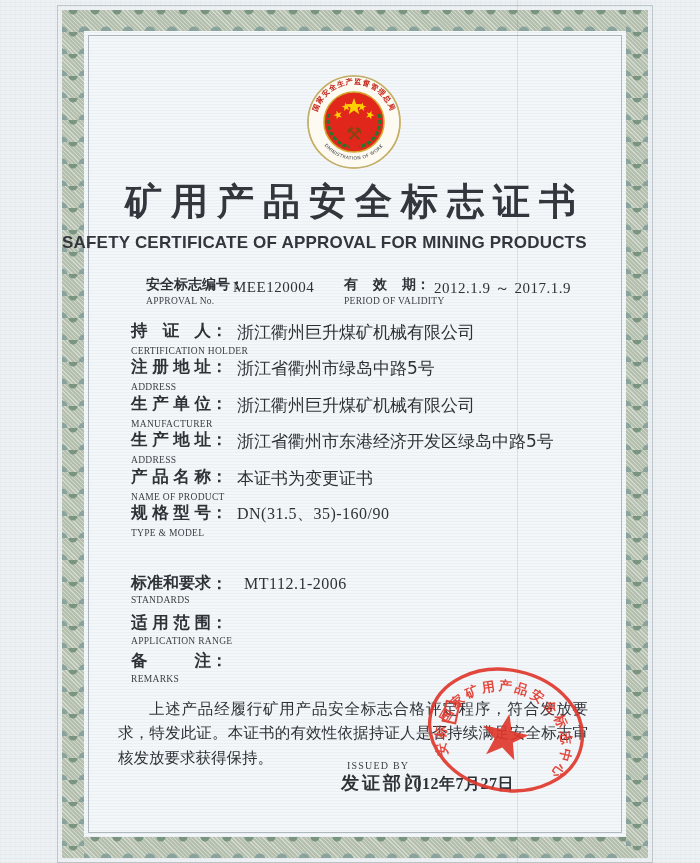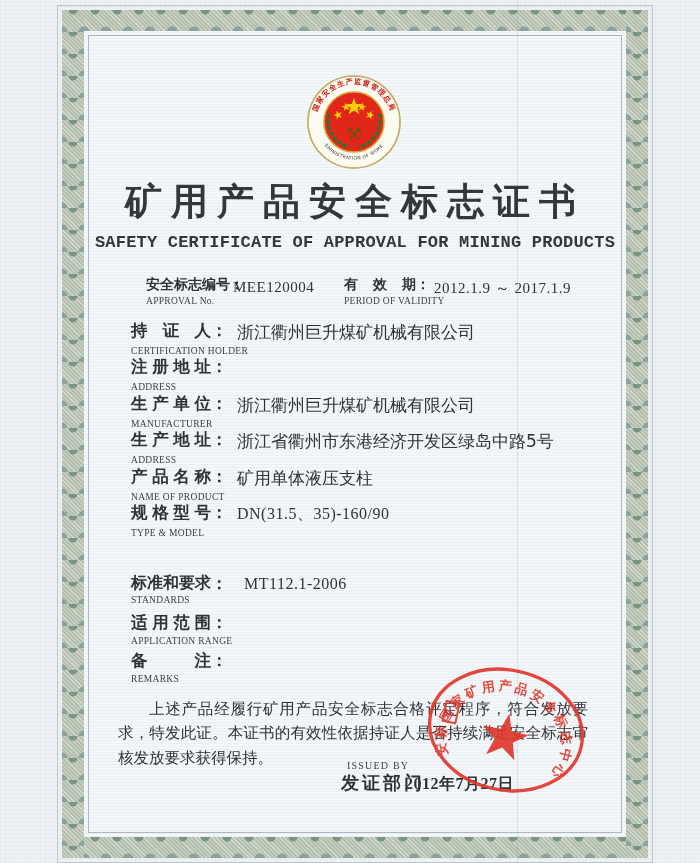--- a/index.html
+++ b/index.html
@@ -31,22 +31,22 @@
   .inner-line{position:absolute;left:88px;top:35px;width:532px;height:796px;border:1px solid rgba(118,134,140,.55);}
   .crease{position:absolute;left:517px;top:0;width:1px;height:863px;background:rgba(95,115,130,.16);}
 
   .wm{position:absolute;transform:rotate(-34deg);border:2px solid rgba(155,172,182,.22);
     border-radius:4px;padding:1px 9px;color:rgba(150,168,178,.30);
     font:italic bold 12px "Liberation Serif",serif;letter-spacing:1px;}
 
   .title{position:absolute;left:62px;top:177px;width:586px;text-align:center;
     font-family:"DejaVu Sans",sans-serif;font-size:37px;font-weight:bold;
     letter-spacing:9px;color:#33363c;white-space:nowrap;}
-  .subtitle{position:absolute;left:62px;top:233px;width:586px;text-align:center;
-    font-family:Liberation Mono, monospace;font-size:17px;font-weight:bold;color:#33363c;letter-spacing:.2px;}
+  .subtitle{position:absolute;left:62px;top:233px;width:586px;text-align:left;
+    font-family:Liberation Sans, sans-serif;font-size:17px;font-weight:bold;color:#33363c;letter-spacing:.2px;}
 
   .cn{color:#2e3237;font-family:"DejaVu Sans",sans-serif;}
   .en{color:#3a3e44;font-family:"Liberation Serif",serif;font-size:9.5px;letter-spacing:.3px;white-space:nowrap;}
   .val-cjk{color:#2e3237;font-family:"DejaVu Sans",sans-serif;font-size:17px;white-space:nowrap;}
   .val-lat{color:#2e3237;font-family:"Liberation Serif",serif;font-size:15px;letter-spacing:.5px;white-space:nowrap;}
 
   .lbl{display:inline-block;width:80px;text-align:justify;text-align-last:justify;
     font-size:16.5px;font-weight:600;vertical-align:top;}
   .colon{font-size:16.5px;font-weight:600;}
 
@@ -146,38 +146,39 @@
   <div class="abs cn" style="left:131px;top:320px">
     <span class="lbl">持证人</span><span class="colon">：</span>
   </div>
   <div class="abs en" style="left:131px;top:346px">CERTIFICATION HOLDER</div>
   <div class="abs val-cjk" style="left:237px;top:321px">浙江衢州巨升煤矿机械有限公司</div>
 
   <div class="abs cn" style="left:131px;top:356px">
     <span class="lbl">注册地址</span><span class="colon">：</span>
   </div>
   <div class="abs en" style="left:131px;top:382px">ADDRESS</div>
+  <div class="abs val-cjk" style="left:237px;top:357px">浙江省衢州市绿岛中路5号</div>
 
   <div class="abs cn" style="left:131px;top:393px">
     <span class="lbl">生产单位</span><span class="colon">：</span>
   </div>
   <div class="abs en" style="left:131px;top:419px">MANUFACTURER</div>
   <div class="abs val-cjk" style="left:237px;top:394px">浙江衢州巨升煤矿机械有限公司</div>
 
   <div class="abs cn" style="left:131px;top:429px">
     <span class="lbl">生产地址</span><span class="colon">：</span>
   </div>
   <div class="abs en" style="left:131px;top:455px">ADDRESS</div>
   <div class="abs val-cjk" style="left:237px;top:430px">浙江省衢州市东港经济开发区绿岛中路5号</div>
 
   <div class="abs cn" style="left:131px;top:466px">
     <span class="lbl">产品名称</span><span class="colon">：</span>
   </div>
   <div class="abs en" style="left:131px;top:492px">NAME OF PRODUCT</div>
-  <div class="abs val-cjk" style="left:237px;top:467px">矿用单体液压支柱</div>
+  <div class="abs val-cjk" style="left:237px;top:467px">本证书为变更证书</div>
 
   <div class="abs cn" style="left:131px;top:502px">
     <span class="lbl">规格型号</span><span class="colon">：</span>
   </div>
   <div class="abs en" style="left:131px;top:528px">TYPE &amp; MODEL</div>
   <div class="abs val-lat" style="left:237px;top:504px;font-size:16px">DN(31.5、35)-160/90</div>
 
   <div class="abs cn" style="left:131px;top:573px">
     <span class="lbl" style="font-size:16px">标准和要求</span><span class="colon">：</span>
   </div>

